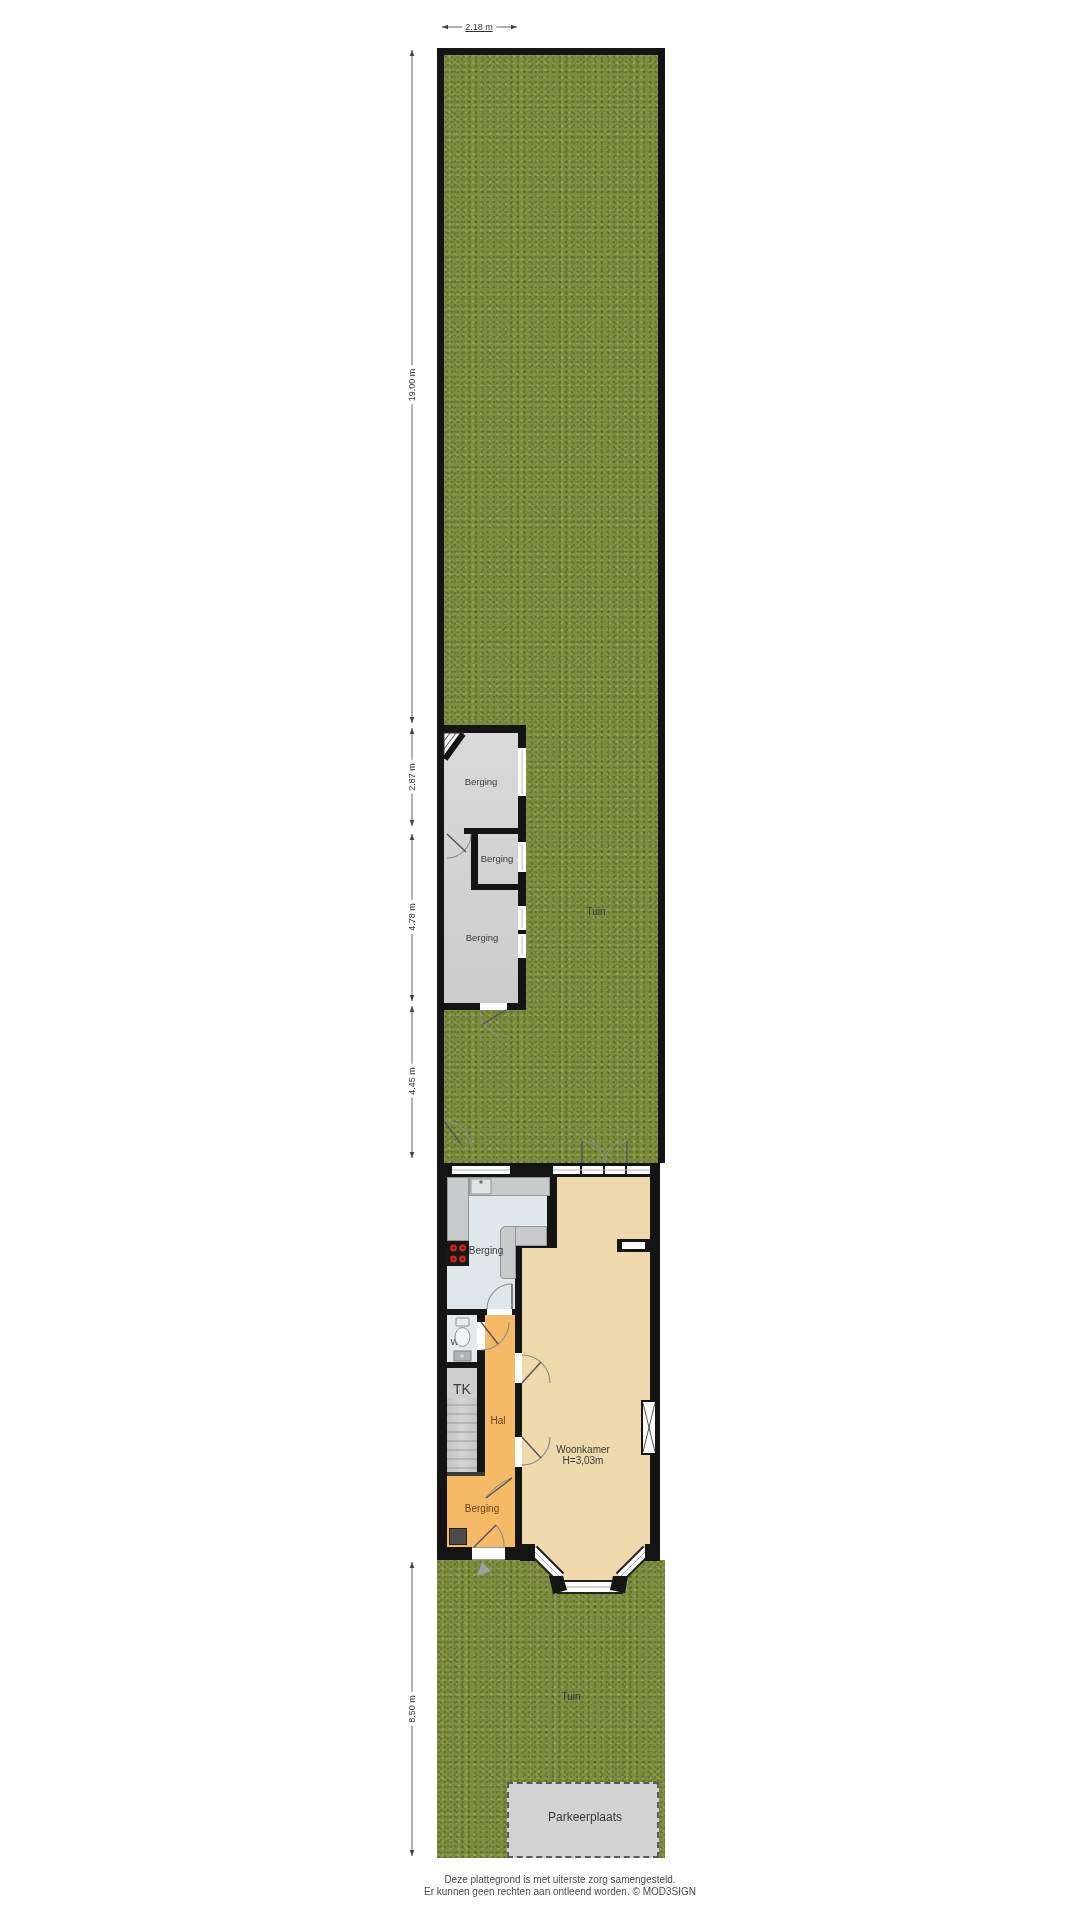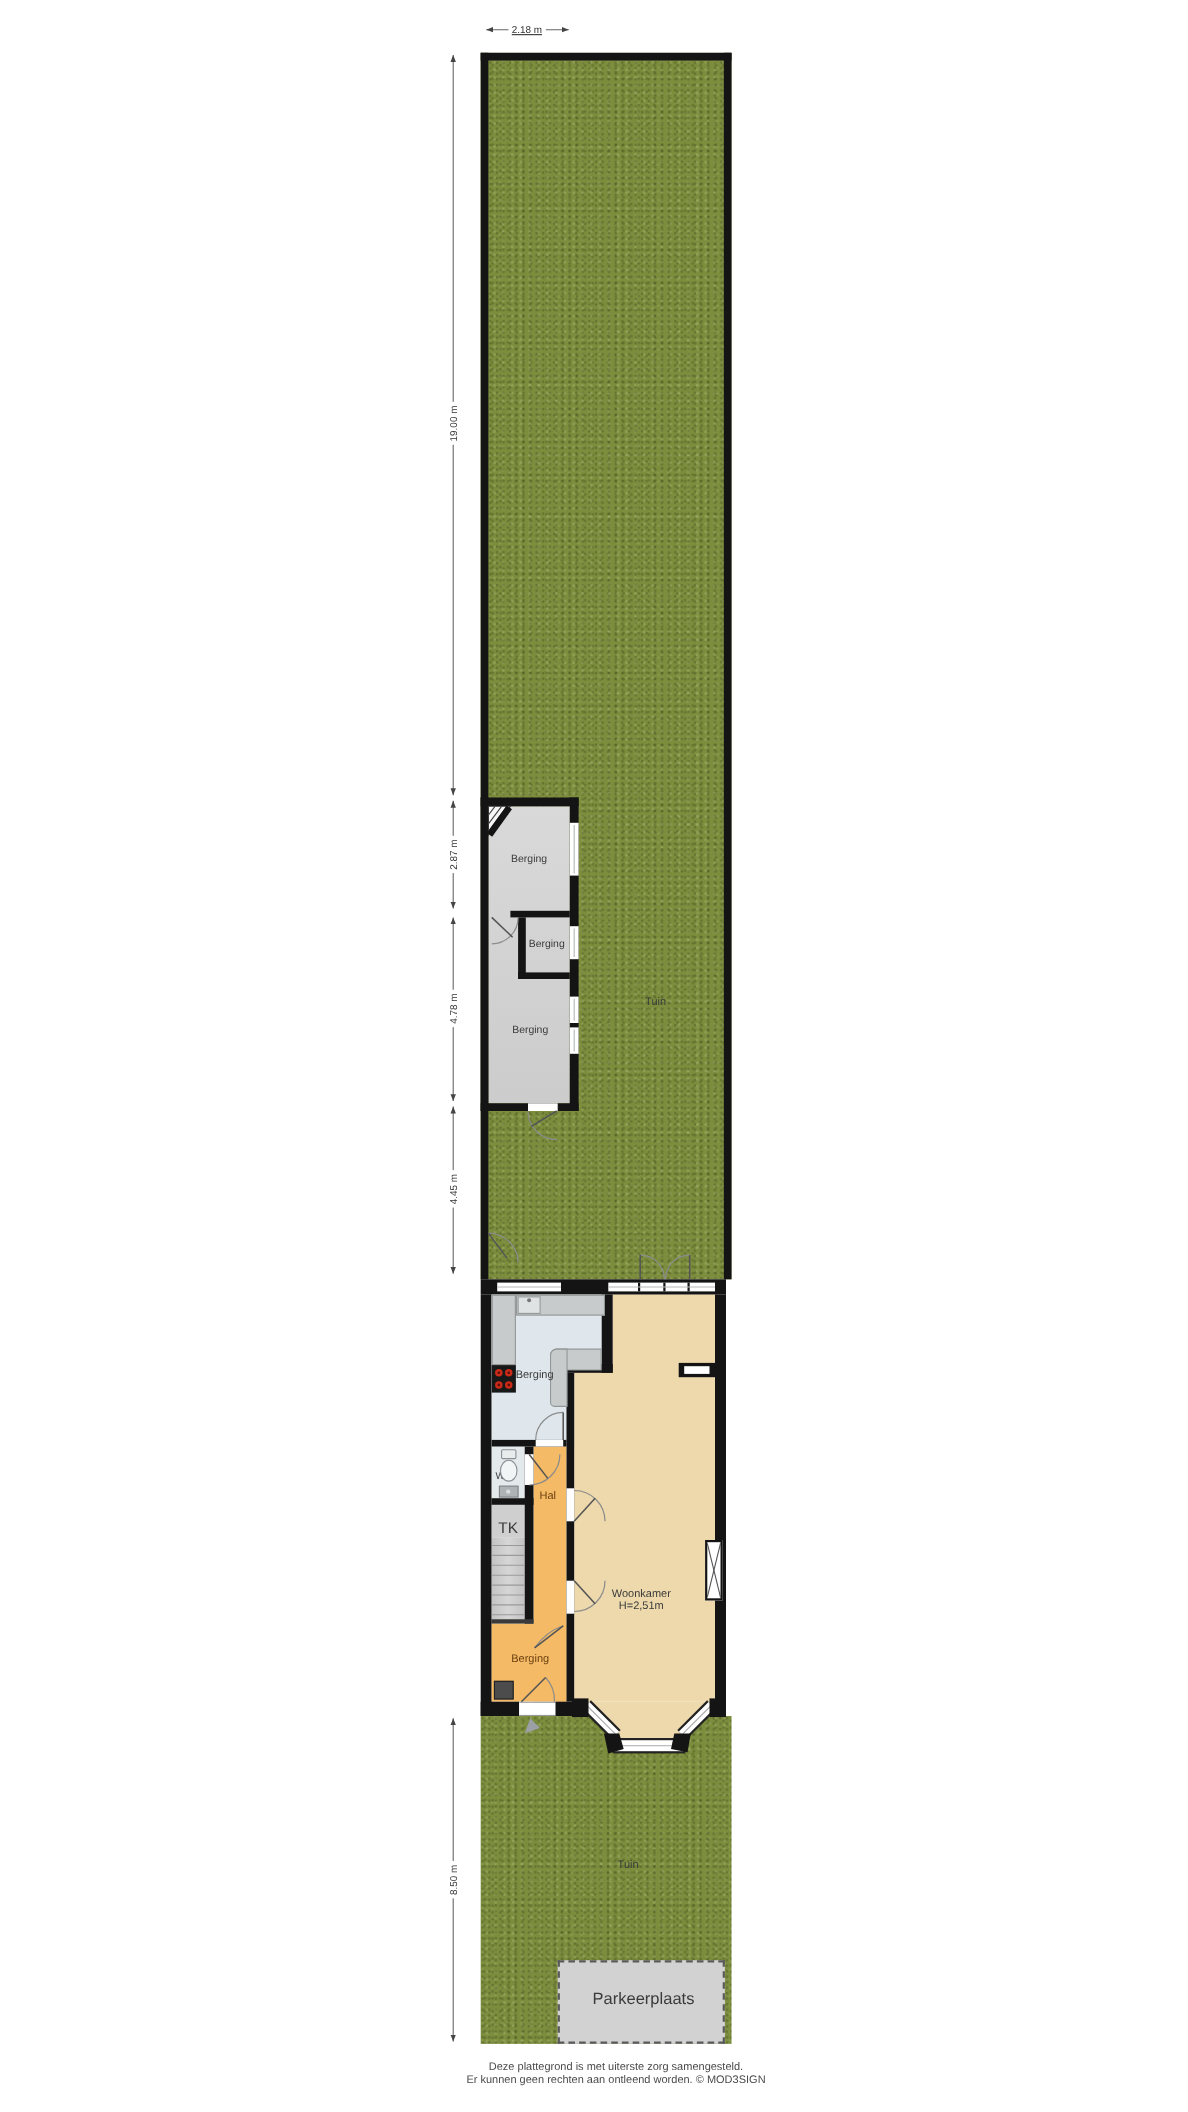--- a/index.html
+++ b/index.html
@@ -228,28 +228,28 @@
     <div class="dim dimv" style="left:412px;top:1081px;">4.45 m</div>
     <div class="dim dimv" style="left:412px;top:1709px;">8.50 m</div>
 
     <div class="lbl" style="left:596px;top:911px;">Tuin</div>
     <div class="lbl" style="left:481px;top:781px;font-size:9.5px;">Berging</div>
     <div class="lbl" style="left:497px;top:858px;font-size:9.5px;">Berging</div>
     <div class="lbl" style="left:482px;top:937px;font-size:9.5px;">Berging</div>
     <div class="lbl" style="left:486px;top:1250px;">Berging</div>
     <div class="lbl" style="left:458px;top:1342px;font-size:9px;">WC</div>
     <div class="lbl" style="left:462px;top:1389px;font-size:14px;">TK</div>
-    <div class="lbl warm" style="left:498px;top:1360px;">Hal</div>
+    <div class="lbl warm" style="left:498px;top:1420px;">Hal</div>
     <div class="lbl warm" style="left:482px;top:1508px;">Berging</div>
     <div class="lbl" style="left:583px;top:1455px;">
       <span>Woonkamer</span><br>
-      <span>H=2,51m</span>
+      <span>H=3,03m</span>
     </div>
     <div class="lbl" style="left:571px;top:1696px;">Tuin</div>
-    <div class="lbl" style="left:585px;top:1817px;font-size:15px;">Parkeerplaats</div>
+    <div class="lbl" style="left:585px;top:1817px;font-size:12px;">Parkeerplaats</div>
   </div>
 
   <div class="footer">
     <div>Deze plattegrond is met uiterste zorg samengesteld.</div>
     <div>Er kunnen geen rechten aan ontleend worden. © MOD3SIGN</div>
   </div>
 
 </div>
 
 </body></html>

